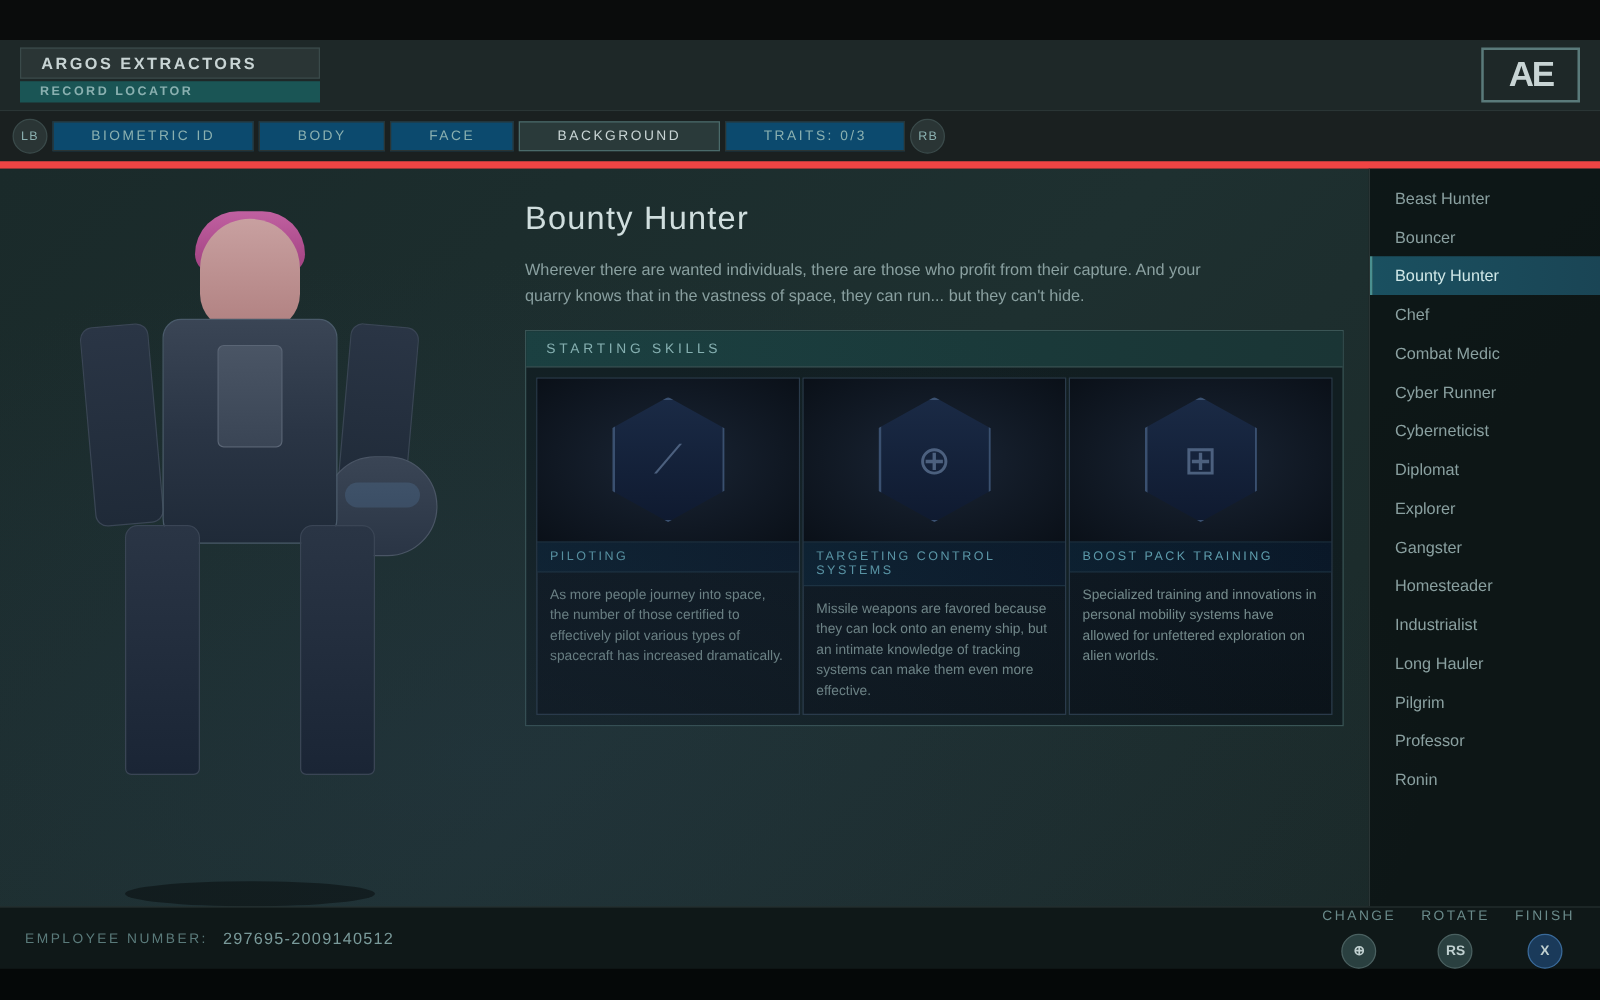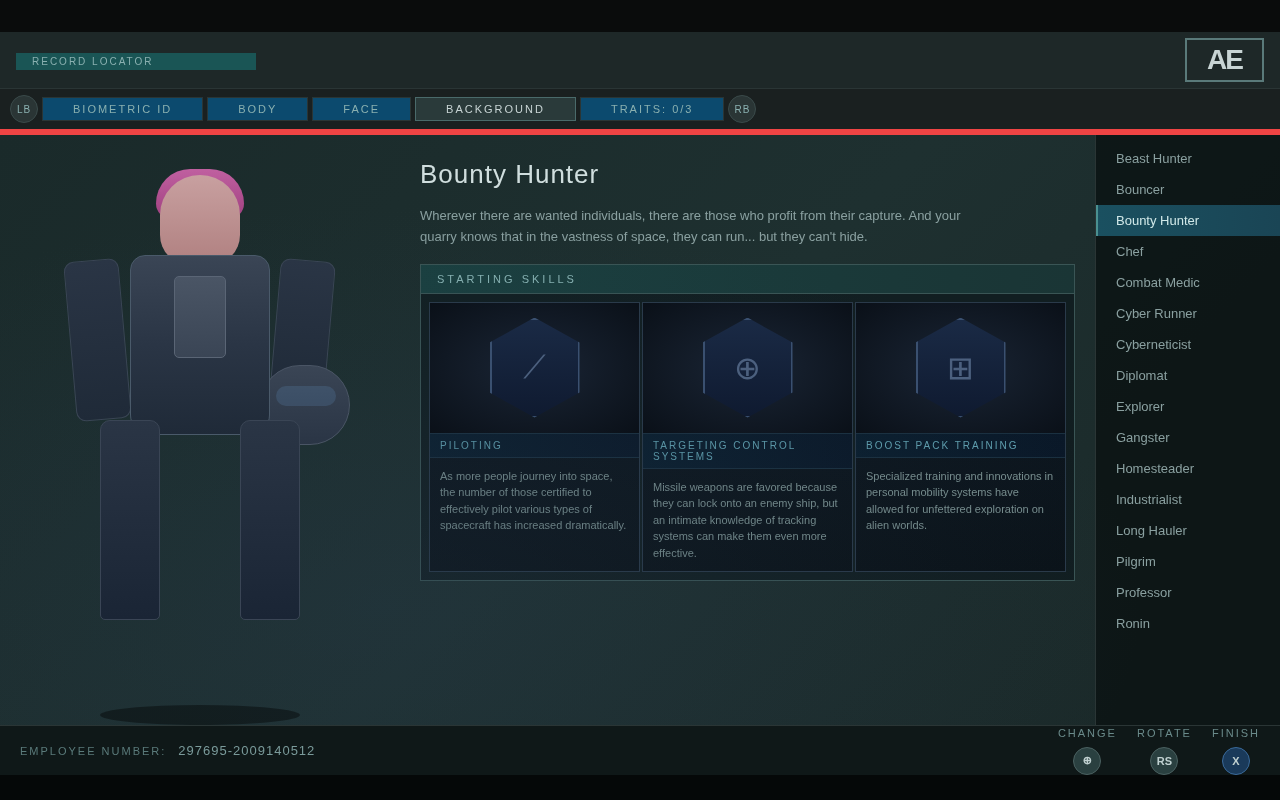--- a/index.html
+++ b/index.html
@@ -48,20 +48,21 @@
 
     .record-locator {
       background: #1a5555;
       color: #8ab0b0;
       font-size: 10px;
       letter-spacing: 2px;
       padding: 3px 16px;
       text-transform: uppercase;
       margin-top: 2px;
       min-width: 240px;
+      font-weight: bold;
     }
 
     .ae-logo {
       color: #c8d4d4;
       font-size: 28px;
       font-weight: bold;
       letter-spacing: -2px;
       border: 2px solid #5a7a7a;
       padding: 4px 20px;
     }
@@ -507,20 +508,21 @@
       width: 100%;
     }
   </style>
 </head>
 <body>
 
 <div class="top-bar"></div>
 
 <div class="header">
   <div class="header-left">
+    <div class="company-name">ARGOS EXTRACTORS</div>
     <div class="record-locator">RECORD LOCATOR</div>
   </div>
   <div class="ae-logo">AE</div>
 </div>
 
 <div class="nav-tabs">
   <div class="nav-btn circle">LB</div>
   <div class="nav-tab">BIOMETRIC ID</div>
   <div class="nav-tab">BODY</div>
   <div class="nav-tab">FACE</div>

